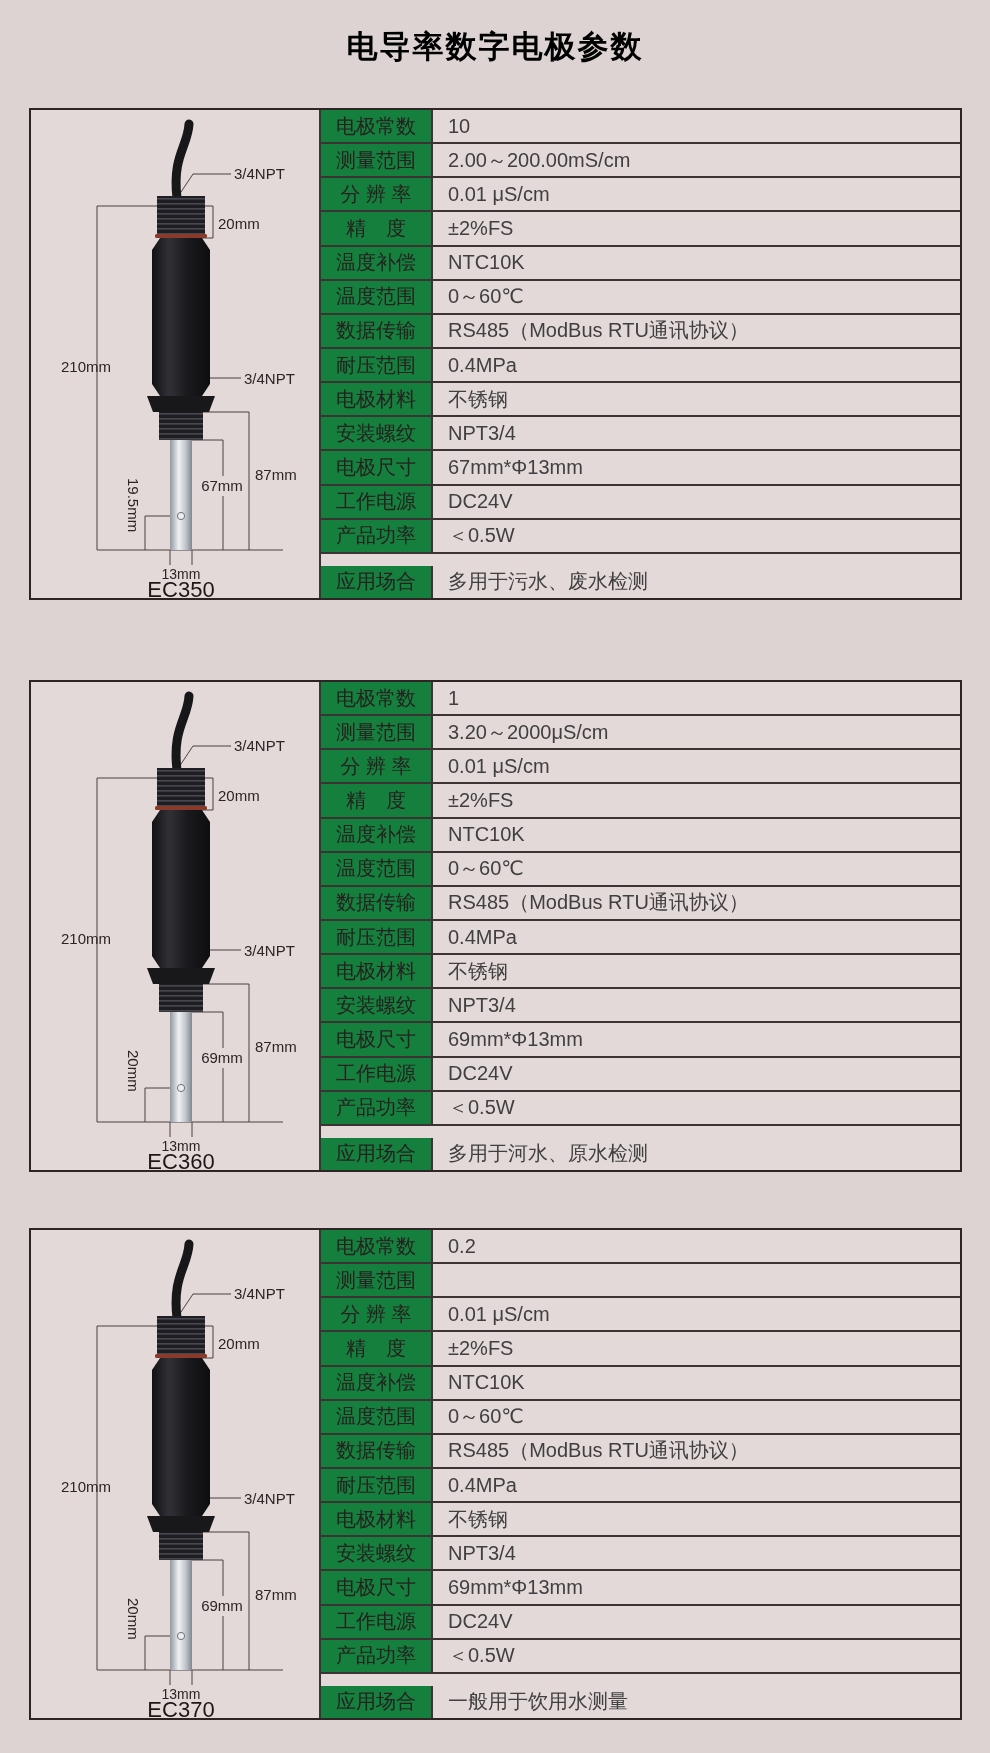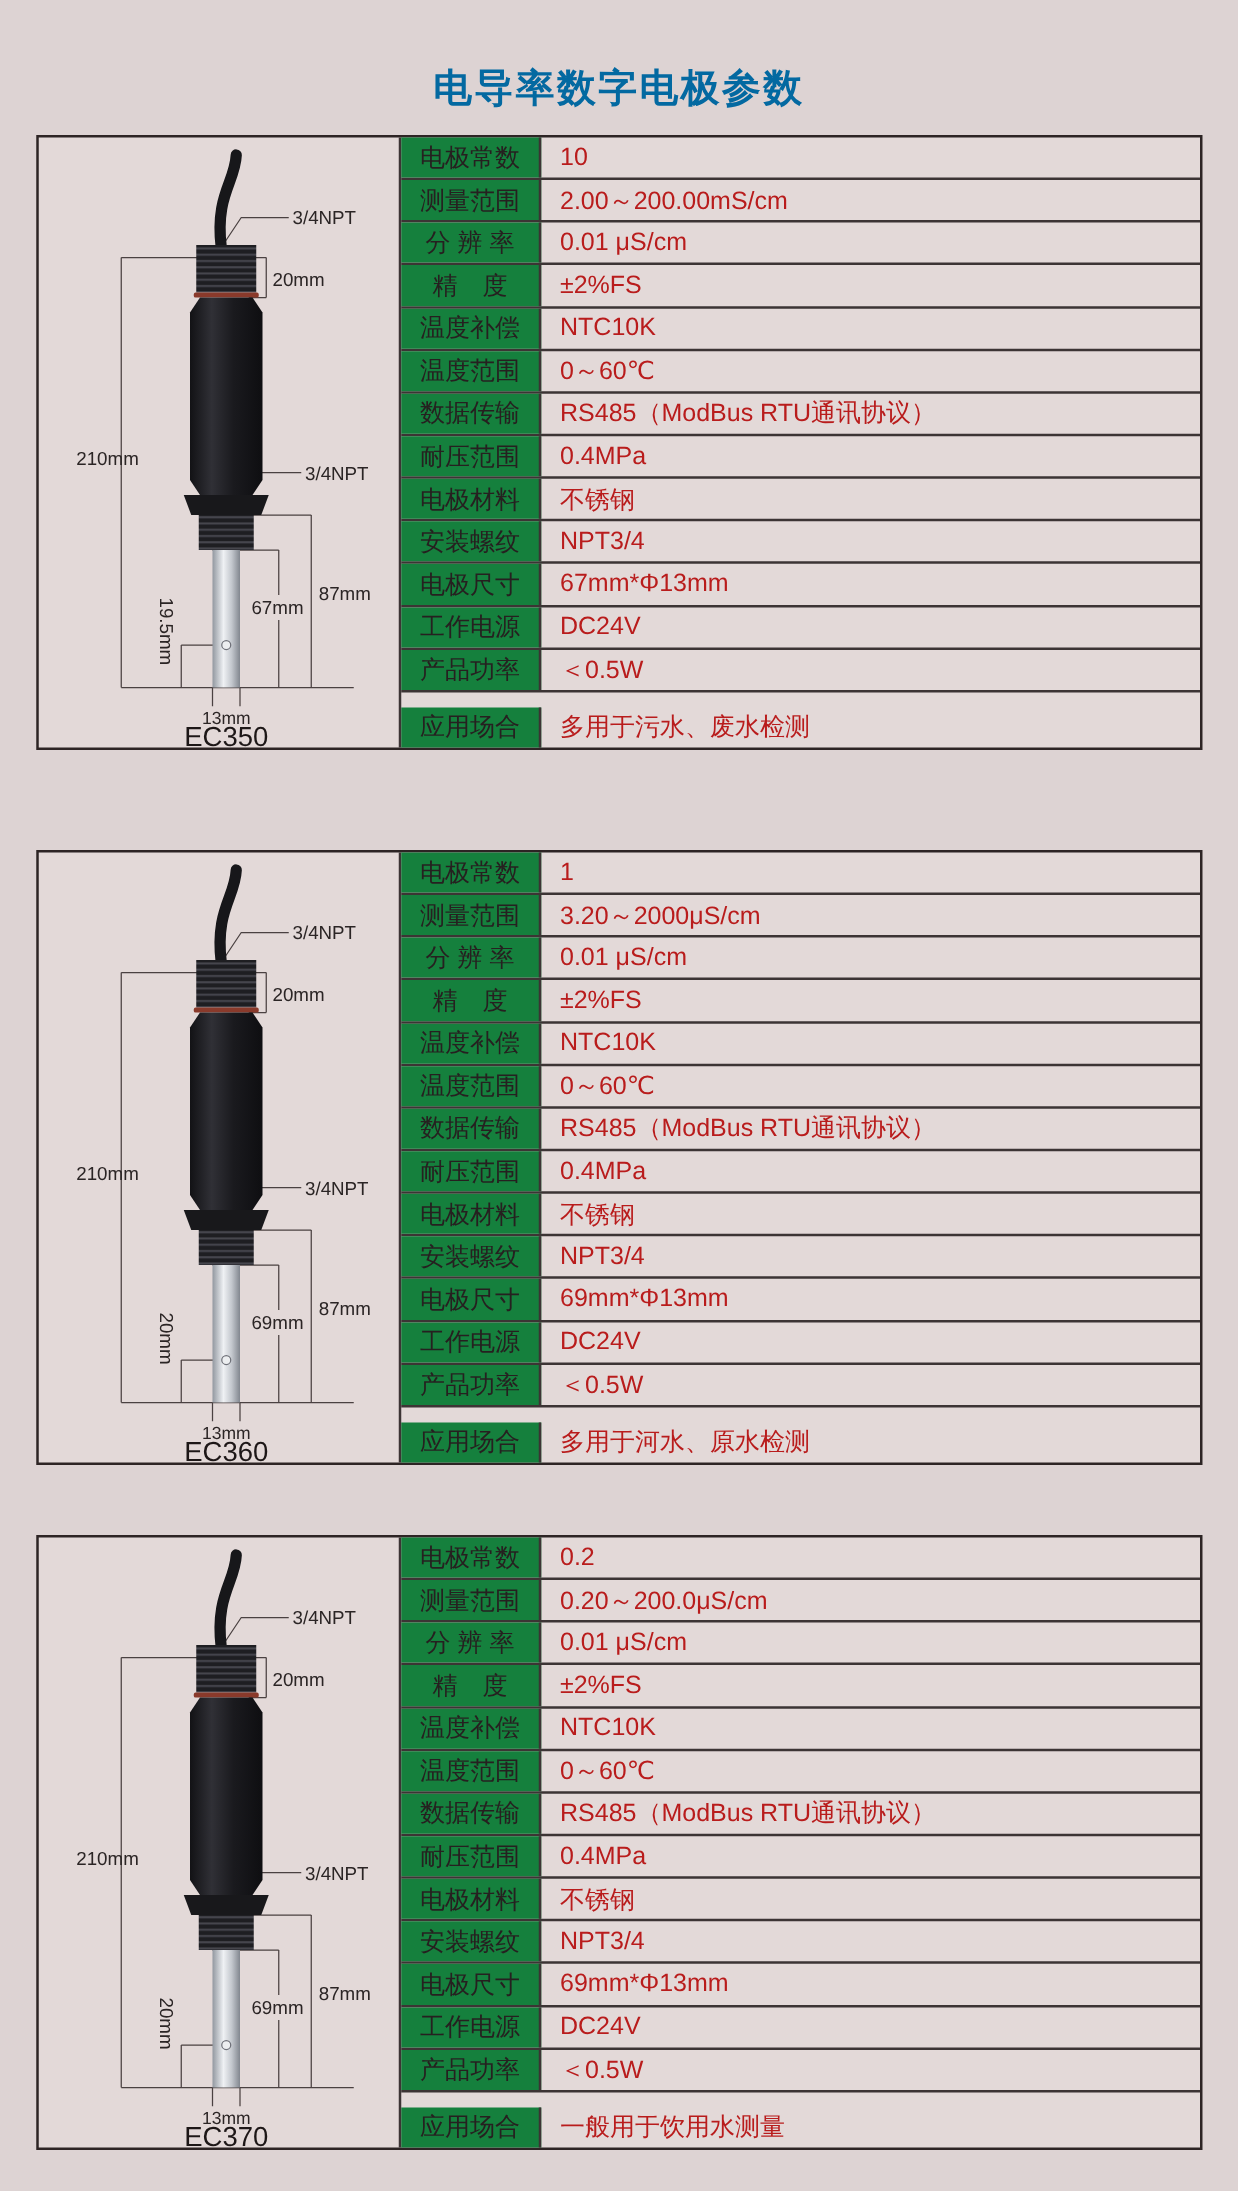--- a/index.html
+++ b/index.html
@@ -5,21 +5,21 @@
   html,body{margin:0;padding:0;}
   body{
     width:990px;height:1753px;position:relative;
     background:#ddd3d3;
     font-family:"Liberation Sans","DejaVu Sans",sans-serif;
     color:#231d1d;
     -webkit-font-smoothing:antialiased;
   }
   .page-title{
     padding-top:26px;text-align:center;
-    font-size:31px;font-weight:bold;letter-spacing:2px;color:#0369a1;margin-top:24px;
+    font-size:31px;font-weight:bold;letter-spacing:2px;color:#000000;
   }
   .panel{
     position:absolute;left:29px;width:933px;height:492px;
     background:#e3d9d8;border:2px solid #2d2424;box-sizing:border-box;
     display:flex;
   }
   .panel.p0{top:108px}
   .panel.p1{top:680px}
   .panel.p2{top:1228px}
   .diagram{width:288px;flex:none;position:relative;text-align:right;}
@@ -30,21 +30,21 @@
   .spec-row{flex:1;display:flex;border-bottom:2px solid #3c3434;min-height:0;}
   .spec-row:last-child{border-bottom:none;margin-top:12px;}
   .spec-label{
     width:110px;flex:none;background:#15803d;
     border-right:2px solid #3c3434;
     display:flex;align-items:center;justify-content:center;
     font-size:20px;color:#262020;white-space:nowrap;
   }
   .spec-value{
     flex:1;display:flex;align-items:center;
-    padding-left:15px;font-size:20px;color:#b91c1c;white-space:nowrap;
+    padding-left:15px;font-size:20px;color:#404040;white-space:nowrap;
   }
   svg text{font-family:"Liberation Sans","DejaVu Sans",sans-serif;}
 </style>
 </head>
 <body>
 
 <svg width="0" height="0" style="position:absolute">
   <defs>
     <pattern id="threadPat" width="6" height="5" patternUnits="userSpaceOnUse">
       <rect width="6" height="5" fill="#1e1e22"></rect>
@@ -316,21 +316,20 @@
   </g>
   <text x="150" y="487" text-anchor="middle" font-size="22" fill="#1d1717">EC370</text>
 </svg></div>
   <div class="spec-table">
       <div class="spec-row">
         <div class="spec-label">电极常数</div>
         <div class="spec-value">0.2</div>
       </div>
       <div class="spec-row">
         <div class="spec-label">测量范围</div>
-        <div class="spec-value">0.20～200.0μS/cm</div>
       </div>
       <div class="spec-row">
         <div class="spec-label">分 辨 率</div>
         <div class="spec-value">0.01 μS/cm</div>
       </div>
       <div class="spec-row">
         <div class="spec-label">精　度</div>
         <div class="spec-value">±2%FS</div>
       </div>
       <div class="spec-row">

